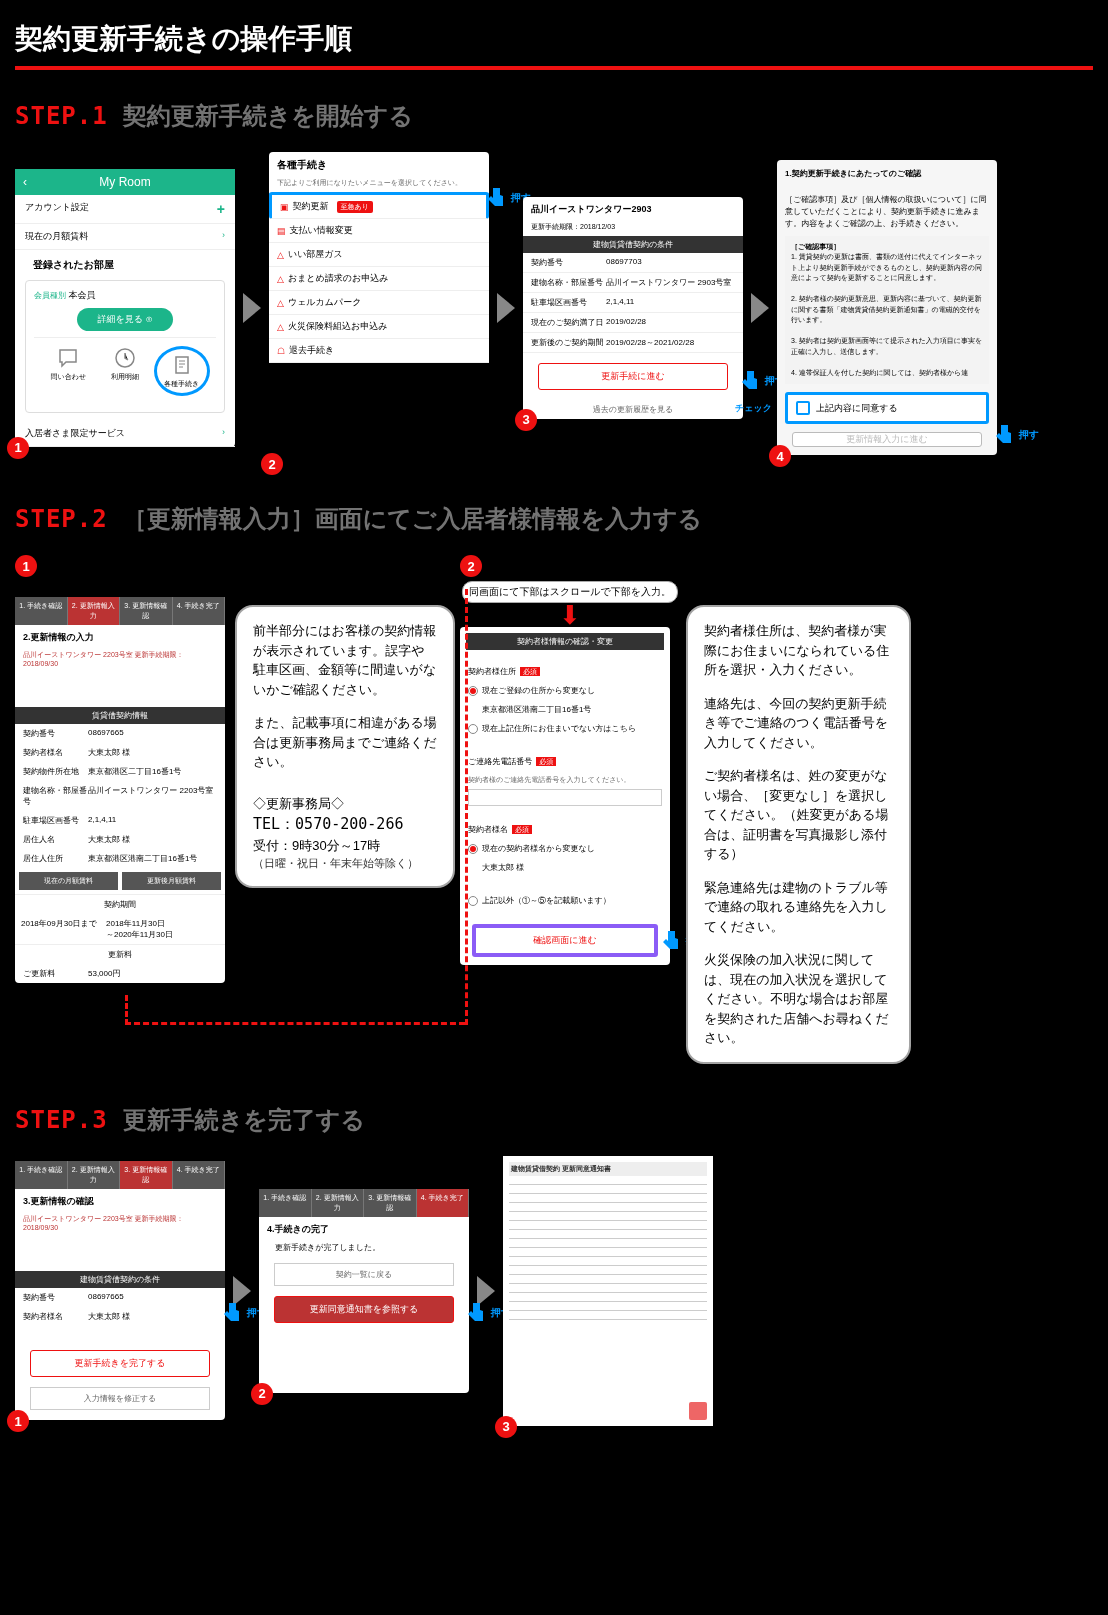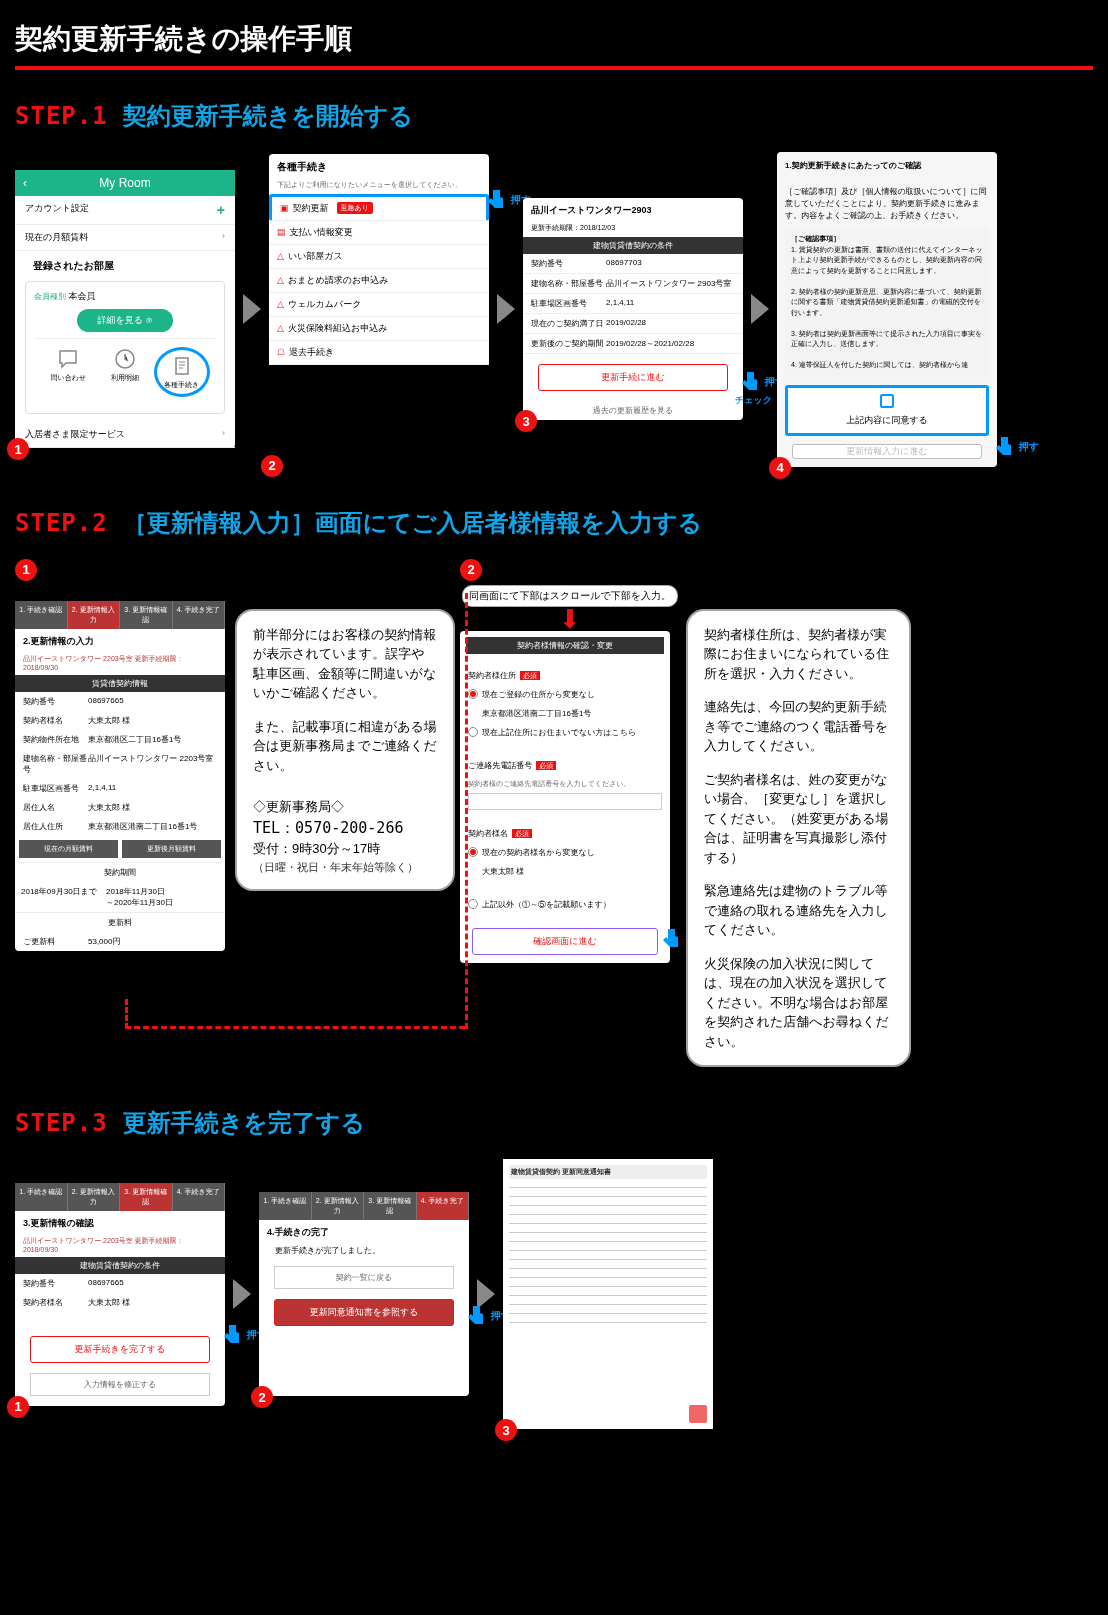--- a/index.html
+++ b/index.html
@@ -7,21 +7,21 @@
     background: #000;
     color: #fff;
     font-family: "Hiragino Kaku Gothic ProN", "Meiryo", sans-serif;
     width: 1108px;
     padding: 20px 15px;
   }
   .page-title { font-size: 28px; font-weight: bold; margin-bottom: 8px; }
   .title-underline { height: 4px; background: #e11; margin-bottom: 30px; }
   .step-row { display: flex; align-items: baseline; margin-bottom: 20px; }
   .step-label { color: #e11; font-size: 24px; font-weight: bold; font-family: monospace; margin-right: 15px; letter-spacing: 1px;}
-  .step-title { color: #0ea5e9; font-size: 24px; font-weight: bold; }
+  .step-title { color: #737373; font-size: 24px; font-weight: bold; }
   .screens { display: flex; align-items: center; gap: 8px; margin-bottom: 40px; position: relative; flex-wrap: wrap;}
   .screens.step2 { gap: 0; align-items: flex-start; }
   .phone {
     background: #fff; color: #000; width: 220px; border-radius: 4px; font-size: 9px;
     position: relative; overflow: visible;
   }
   .phone.small { width: 210px; }
   .arrow-tri {
     width: 0; height: 0;
     border-top: 15px solid transparent;
@@ -68,40 +68,40 @@
   .agree-row{ display:flex; align-items:center; gap:6px; padding:6px 8px; font-size:9px; background:#}
   .checkbox{ width:14px; height:14px; border:2px solid #09f; border-radius:2px;}
   .btn-gray{ border:1px solid #bbb; color:#bbb; text-align:center; margin:8px 15px; font-size:9px;}
   .check-lbl{ color:#09f; font-size:9px; font-weight:bold; margin-right:2px;}
 
   
   .step2-col { display:flex; flex-direction:column; align-items:flex-start; }
   .tabs4 { display:flex; background:#555; color:#fff; font-size:7px;}
   .tabs4 .t{ flex:1; padding:4px 2px; text-align:center; border-right:1px solid #777;}
   .tabs4 .t.active{ background:#b33;}
-  .section-h{ background:#333; color:#fff; text-align:center; font-size:8px; padding:3px;}
+  .section-h{ background:#333; color:#fff; text-align:center; font-size:8px; padding:3px;margin-top:36px;}
   .kv2 { display:flex; font-size:8px; padding:4px 8px;}
   .kv2 .k{ width:65px;}
   .gray-btn-row{ display:flex; gap:4px; padding:4px;}
   .gray-btn-row .gb{ flex:1; background:#555; color:#fff; text-align:center; font-size:7px; padding:4px;}
   .date-row{ display:flex; font-size:8px; padding:4px 6px;}
   .date-row .d1{ width:85px;}
   .speech {
     background:#fff; color:#000; border-radius:18px; padding:14px 16px; font-size:13px; line-height:1.5;
     position:relative; width:220px; border:2px solid #a3a3a3;
   }
   .speech.wide { width:225px;}
   .speech .sec-title{ font-size:13px; margin-top:8px;}
   .speech .small{ font-size:11px; color:#333;}
   .req-badge{ background:#e11; color:#fff; font-size:7px; padding:1px 3px; margin-left:4px;}
   .radio{ width:10px;height:10px;border:1px solid #888;border-radius:50%;display:inline-block;vertical-align:middle;margin-right:4px;}
   .radio.on::after{content:"";display:block;width:6px;height:6px;background:#e11;border-radius:50%;margin:1px;}
   .p2b-body{ padding:6px 8px; font-size:8px;}
   .p2b-body .line{ padding:4px 0;}
-  .btn-red-fill{ background:#fff; border:1px solid #8b5cf6; color:#e11; text-align:center; padding:6px; margin:8px 12px; font-size:9px;}
+  .btn-red-fill{ background:#fff; border:4px solid #8b5cf6; color:#e11; text-align:center; padding:6px; margin:8px 12px; font-size:9px;}
   .s3-doc { background:#fff; width:210px; height:270px; font-size:5px; color:#333; padding:6px; position:relative;}
   .s3-doc .dline{ border-bottom:1px solid #ccc; padding:1px 0; display:flex;}
   .s3-doc .dline .dk{ width:60px;}
   .s3-doc .seal{ position:absolute; right:6px; bottom:6px; width:18px;height:18px;background:#e66;border-radius:2px;}
   .step3-header-sm{ font-size:9px; padding:6px 8px; font-weight:bold;}
   .red-down-arrow{ font-size:26px; color:#e11; text-align:center;}
   .gap8{ height:14px;}
   .step2-scroll-lbl { position:absolute; top:-2px; left:50%; transform:translateX(-50%); background:#fff; color:#000; border:1px solid #aaa; border-radius:10px; padding:3px 6px; font-size:10px; white-space:nowrap; }
 </style>
 </head>
@@ -255,21 +255,21 @@
       <div class="gap8"></div>
       <div>［ご確認事項］及び［個人情報の取扱いについて］に同意していただくことにより、契約更新手続きに進みます。内容をよくご確認の上、お手続きください。</div>
       <div class="p4-gray">
         <div style="font-weight:bold;">［ご確認事項］</div>
         <div>1. 賃貸契約の更新は書面、書類の送付に代えてインターネット上より契約更新手続ができるものとし、契約更新内容の同意によって契約を更新することに同意します。</div><br>
         <div>2. 契約者様の契約更新意思、更新内容に基づいて、契約更新に関する書類「建物賃貸借契約更新通知書」の電磁的交付を行います。</div><br>
         <div>3. 契約者は契約更新画面等にて提示された入力項目に事実を正確に入力し、送信します。</div><br>
         <div>4. 連帯保証人を付した契約に関しては、契約者様から連</div>
       </div>
     </div>
-    <div class="agree-row highlight-box" style="margin:0 8px;background:#fff;flex-direction:column;">
+    <div class="agree-row highlight-box" style="margin:0 8px;background:#fff;">
       <span class="check-lbl" style="position:absolute;left:-42px;">チェック</span>
       <div class="checkbox"></div>
       <span>上記内容に同意する</span>
     </div>
     <div class="btn-gray highlight-box" style="background:#fff;">更新情報入力に進む</div>
     <div class="push-tag" style="right:-42px; bottom:8px;">
       <svg viewBox="0 0 24 24">
           <path fill="#09f" d="M8 2v10l-2-2-3 3 7 7h8V10l-3-1V2z"></path>
         </svg>
       <span>押す</span>

